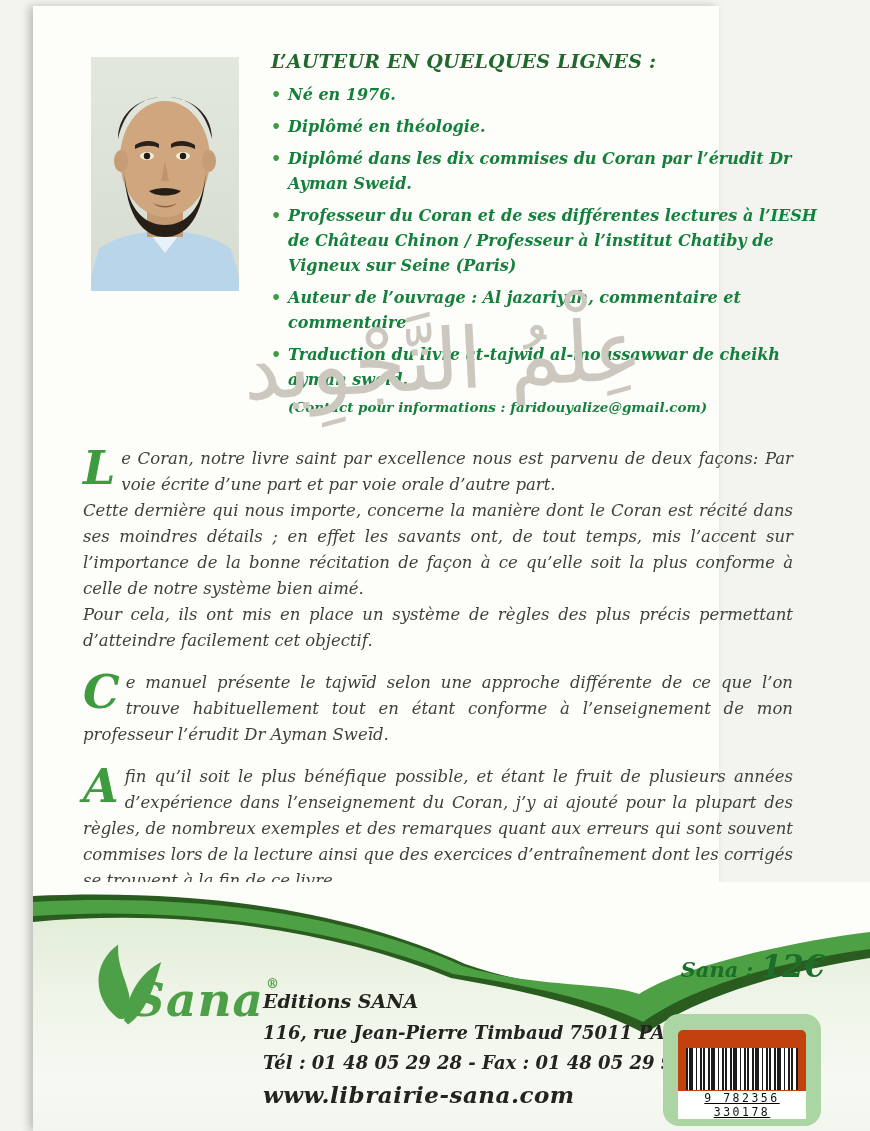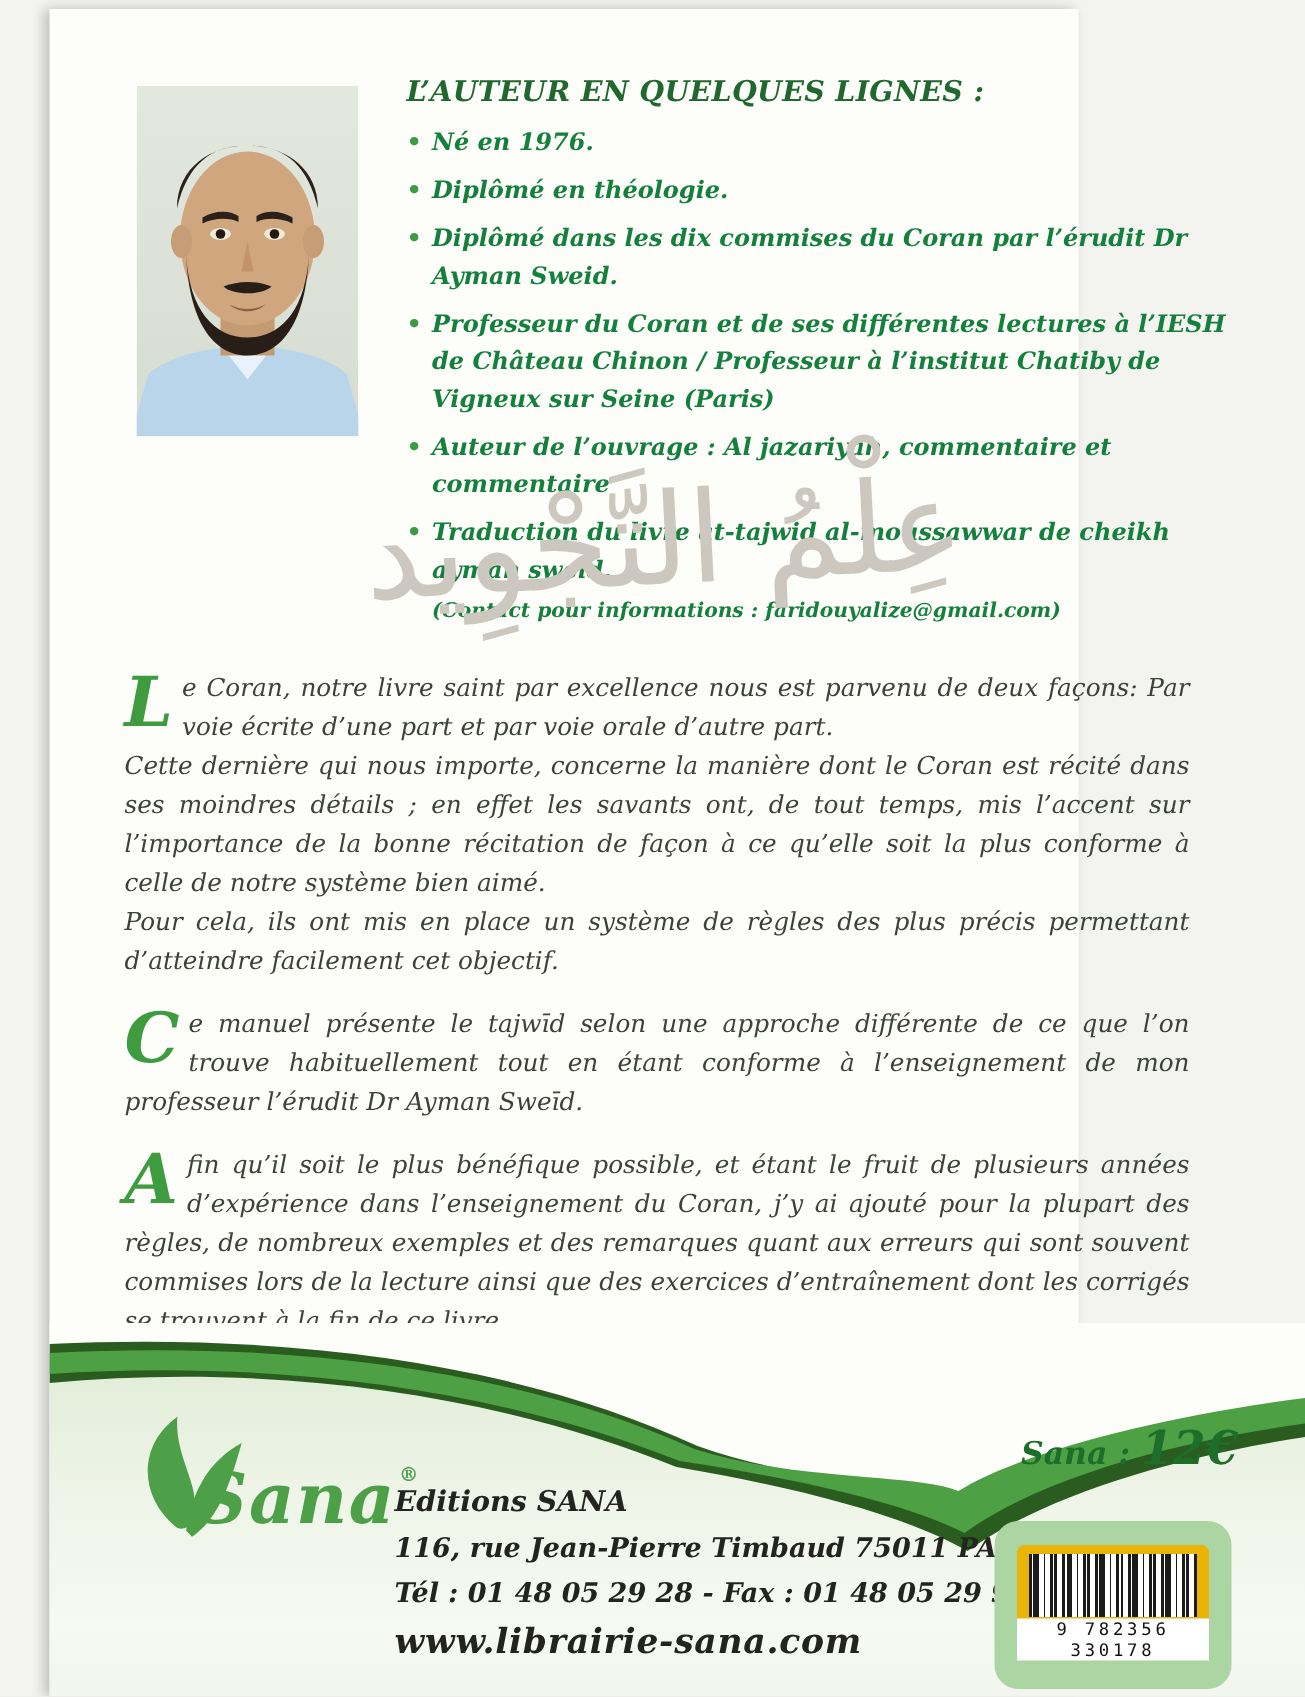--- a/index.html
+++ b/index.html
@@ -41,21 +41,21 @@
   .addr .l1{font-size:19px;margin-bottom:10px;}
   .addr .l2{font-size:18px;margin-bottom:9px;}
   .addr .l3{font-size:18px;margin-bottom:8px;}
   .addr .l4{font-size:23px;letter-spacing:.5px;}
   .price{position:absolute;left:625px;top:942px;width:190px;text-align:center;
          font-style:italic;font-weight:bold;color:#1d6e2a;font-size:21px;}
   .price .val{font-size:31px;}
   .barcode-box{position:absolute;left:630px;top:1008px;width:158px;height:112px;
                background:#abd5a2;border-radius:16px;}
   .barcode-inner{position:absolute;left:15px;top:16px;width:128px;height:70px;
-                 background:#eab308;border-radius:5px;padding-top:6px;box-sizing:border-box;}
+                 background:#c2410c;border-radius:5px;padding-top:18px;box-sizing:border-box;text-decoration:underline;}
   .bars{width:112px;height:42px;margin:0 auto;
         background:repeating-linear-gradient(90deg,
           #1b1b1b 0 2px,#fff 2px 3px,#1b1b1b 3px 7px,#fff 7px 10px,
           #1b1b1b 10px 11px,#fff 11px 14px,#1b1b1b 14px 16px,#fff 16px 17px,
           #1b1b1b 17px 19px,#fff 19px 22px);}
   .barcode-num{margin-top:1px;text-align:center;font-family:"DejaVu Sans Mono", monospace;
                font-size:11.5px;letter-spacing:2.5px;color:#111;background:#fff;}
 </style>
 </head>
 <body>

